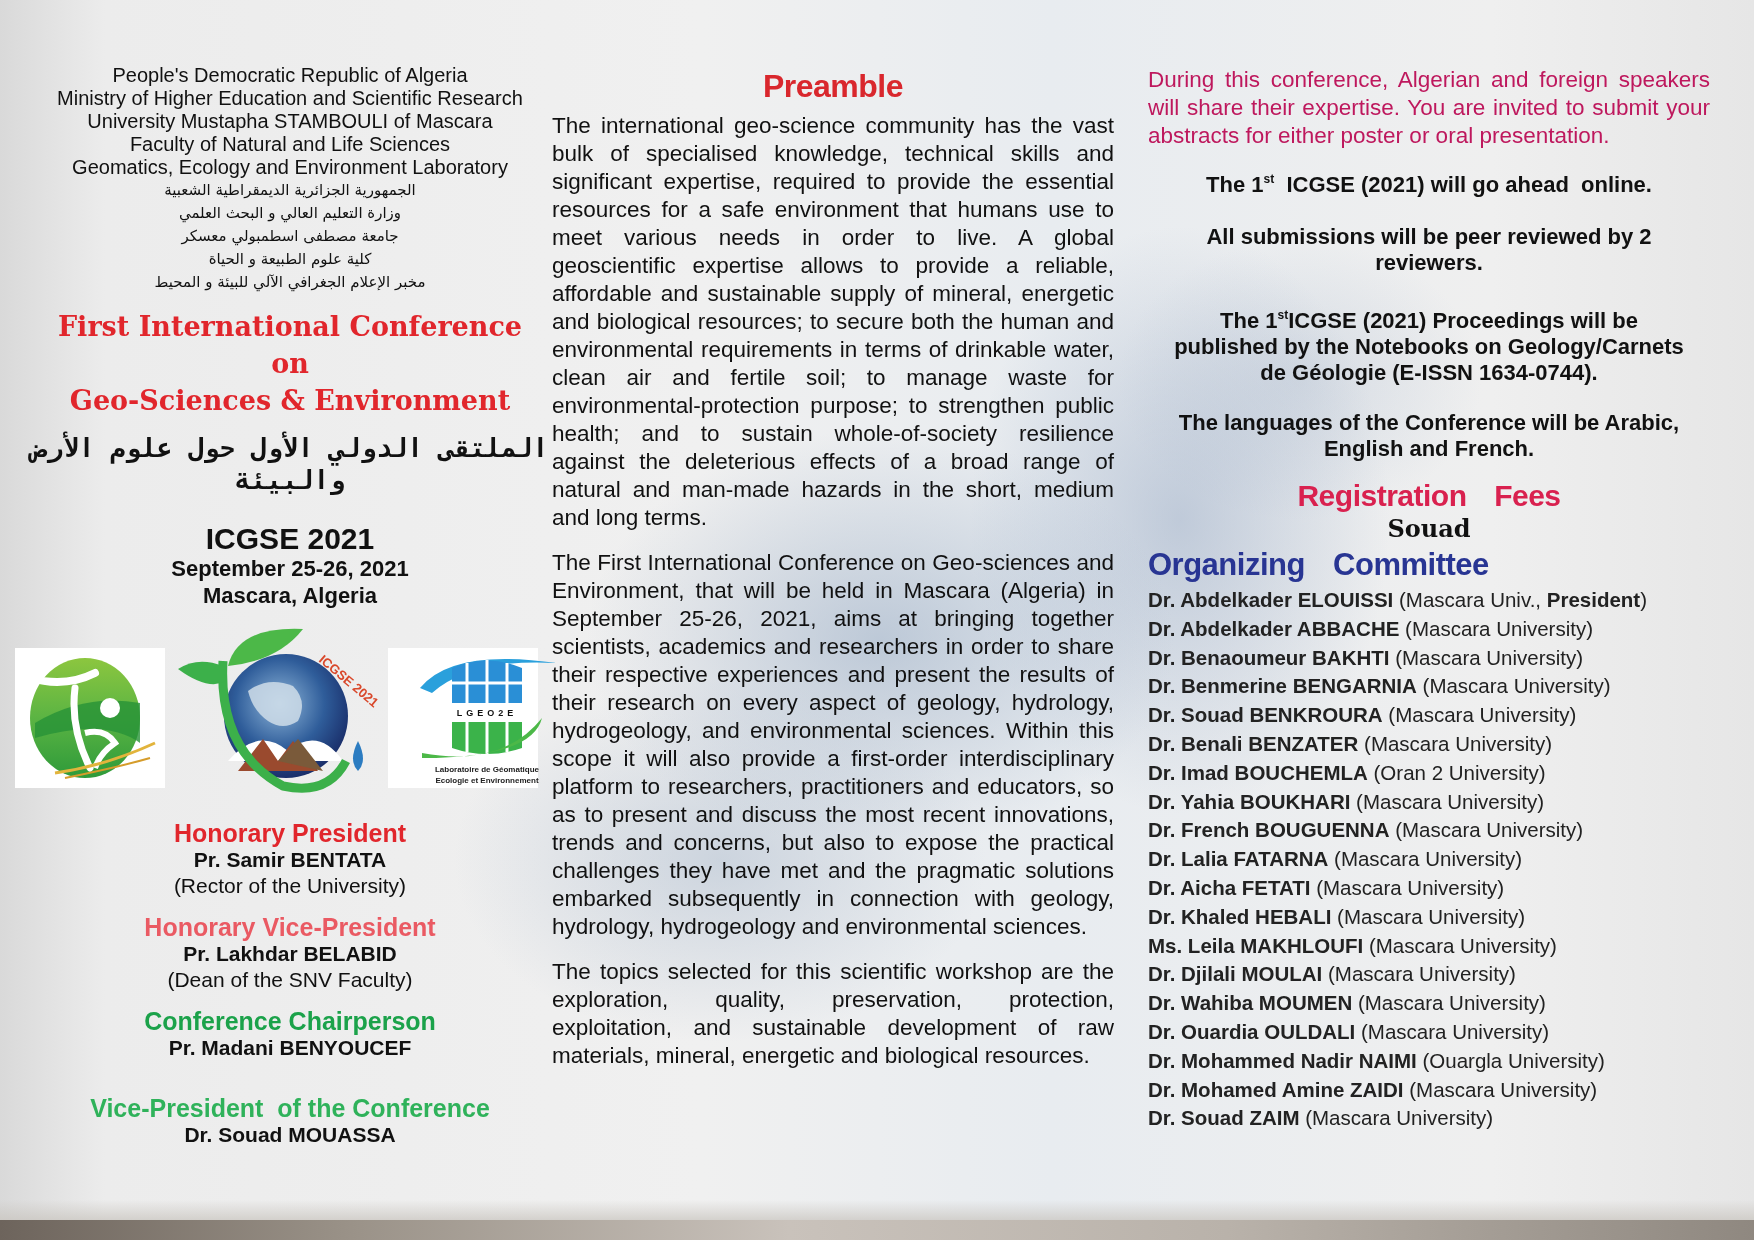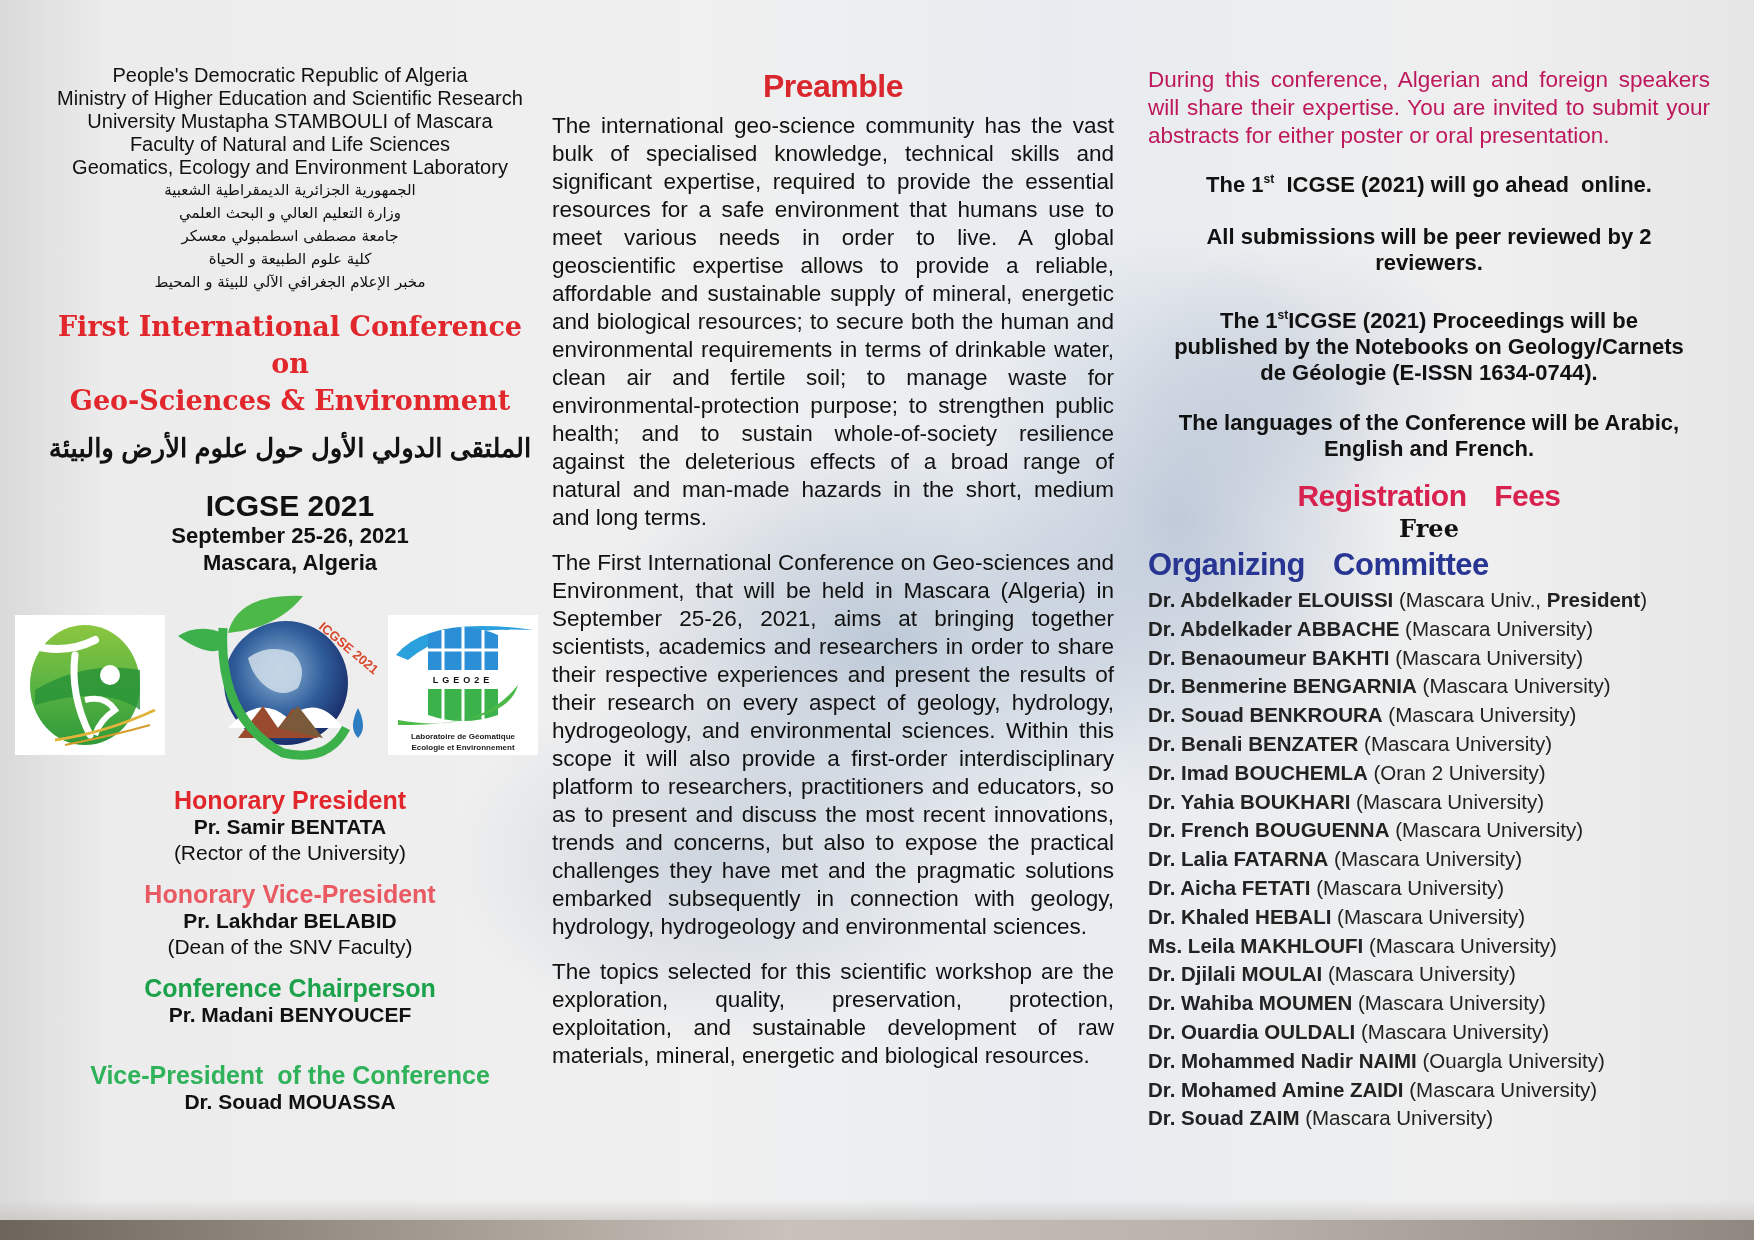--- a/index.html
+++ b/index.html
@@ -22,28 +22,28 @@
   .bottom-fade {
     position: absolute; left: 0; right: 0; top: 1200px; height: 20px;
     background: linear-gradient(180deg, rgba(220,218,215,0), rgba(200,196,190,0.7));
   }
 
   
   .col-left { position: absolute; left: 20px; top: 64px; width: 540px; text-align: center; }
   .inst-line { font-size: 20px; line-height: 23px; color: #111; }
   .inst-ar { font-family: "DejaVu Sans", sans-serif; font-size: 15px; line-height: 23px; direction: rtl; color: #111; }
   .conf-title { margin-top: 14px; color: #e1262c; font-family: "DejaVu Serif", serif; font-weight: bold; font-size: 27px; line-height: 37px; }
-  .conf-ar { margin-top: 14px; font-family: Liberation Sans, sans-serif; font-weight: bold; font-size: 26px; direction: rtl; color: #111; }
+  .conf-ar { margin-top: 14px; font-family: Liberation Mono, monospace; font-weight: bold; font-size: 26px; direction: rtl; color: #111; }
   .icgse { margin-top: 26px; font-size: 30px; font-weight: bold; line-height: 32px; }
   .dates, .place { font-size: 22px; font-weight: bold; line-height: 27px; }
 
   .logos { position: relative; height: 180px; margin-top: 12px; }
   .logo-box { position: absolute; background: #fff; }
   .logo-faculty { left: -5px; top: 27px; width: 150px; height: 140px; }
-  .logo-lab { left: 368px; top: 27px; width: 150px; height: 140px; }
+  .logo-lab { left: 368px; top: 27px; width: 150px; height: 140px; padding-left: 24px; }
   .logo-icgse { left: 148px; top: 0; width: 220px; height: 180px; }
 
   .role { margin-top: 14px; }
   .role-title { font-size: 25px; font-weight: bold; line-height: 28px; }
   .role-name { font-size: 21px; font-weight: bold; line-height: 25px; }
   .role-note { font-size: 21px; line-height: 27px; }
   .c-red { color: #e1262c; }
   .c-pink { color: #ea5a63; }
   .c-green { color: #1ba24a; }
   .c-lgreen { color: #2fb25a; }
@@ -198,21 +198,21 @@
 
   <p class="notice notice-1"><span>The 1</span><sup>st</sup><span style="white-space:pre;">  ICGSE (2021) will go ahead  online.</span></p>
 
   <p class="notice notice-2">All submissions will be peer reviewed by 2 reviewers.</p>
 
   <p class="notice notice-3"><span>The 1</span><sup>st</sup><span>ICGSE (2021) Proceedings will be published by the Notebooks on Geology/Carnets de Géologie (E-ISSN 1634-0744).</span></p>
 
   <p class="notice notice-4">The languages of the Conference will be Arabic, English and French.</p>
 
   <h2 class="fees-title" style="white-space:pre;">Registration  Fees</h2>
-  <div class="fees-value">Free</div>
+  <div class="fees-value">Souad</div>
 
   <h2 class="org-title" style="white-space:pre;">Organizing  Committee</h2>
 
   <div class="members">
     <div class="member"><span class="mname">Dr. Abdelkader ELOUISSI</span> (<span style="white-space:pre;">Mascara Univ., </span><b>President</b>)</div>
     <div class="member"><span class="mname">Dr. Abdelkader ABBACHE</span> (<span>Mascara University</span>)</div>
     <div class="member"><span class="mname">Dr. Benaoumeur BAKHTI</span> (<span>Mascara University</span>)</div>
     <div class="member"><span class="mname">Dr. Benmerine BENGARNIA</span> (<span>Mascara University</span>)</div>
     <div class="member"><span class="mname">Dr. Souad BENKROURA</span> (<span>Mascara University</span>)</div>
     <div class="member"><span class="mname">Dr. Benali BENZATER</span> (<span>Mascara University</span>)</div>

